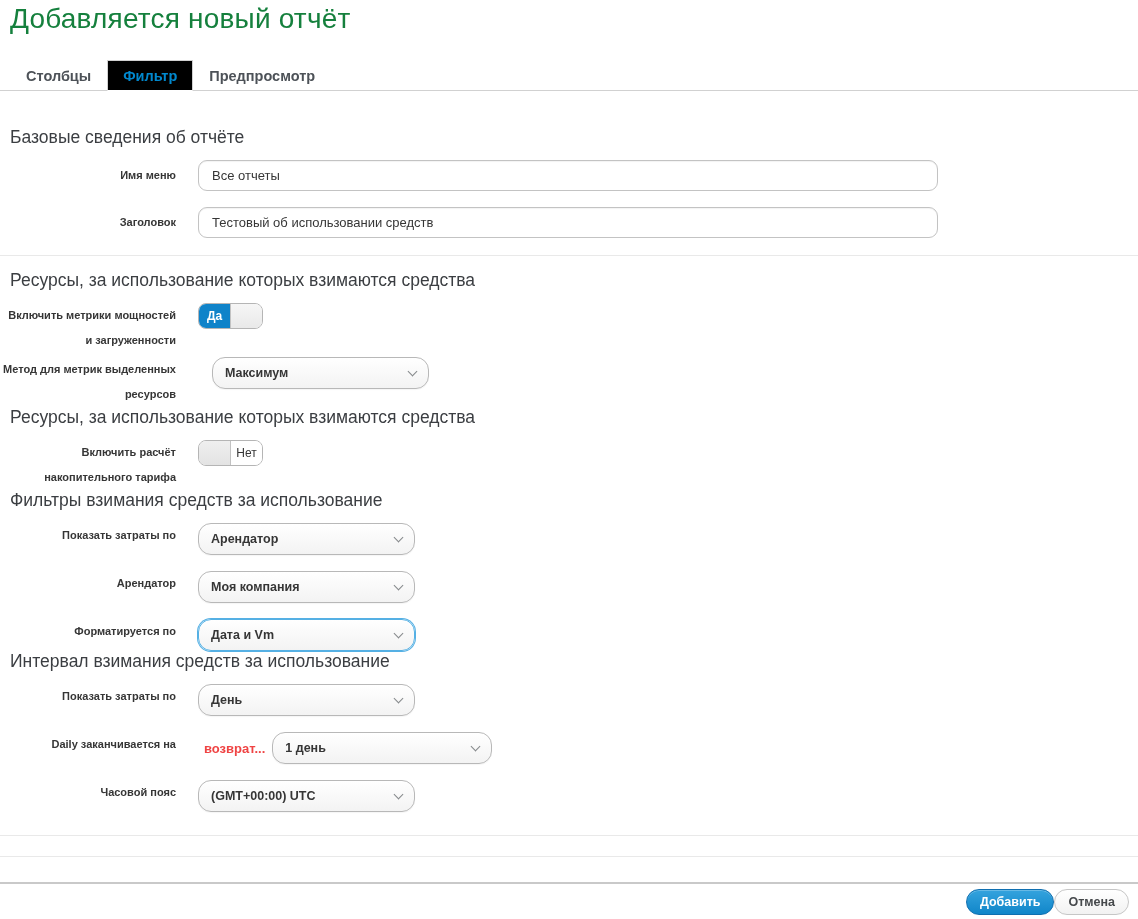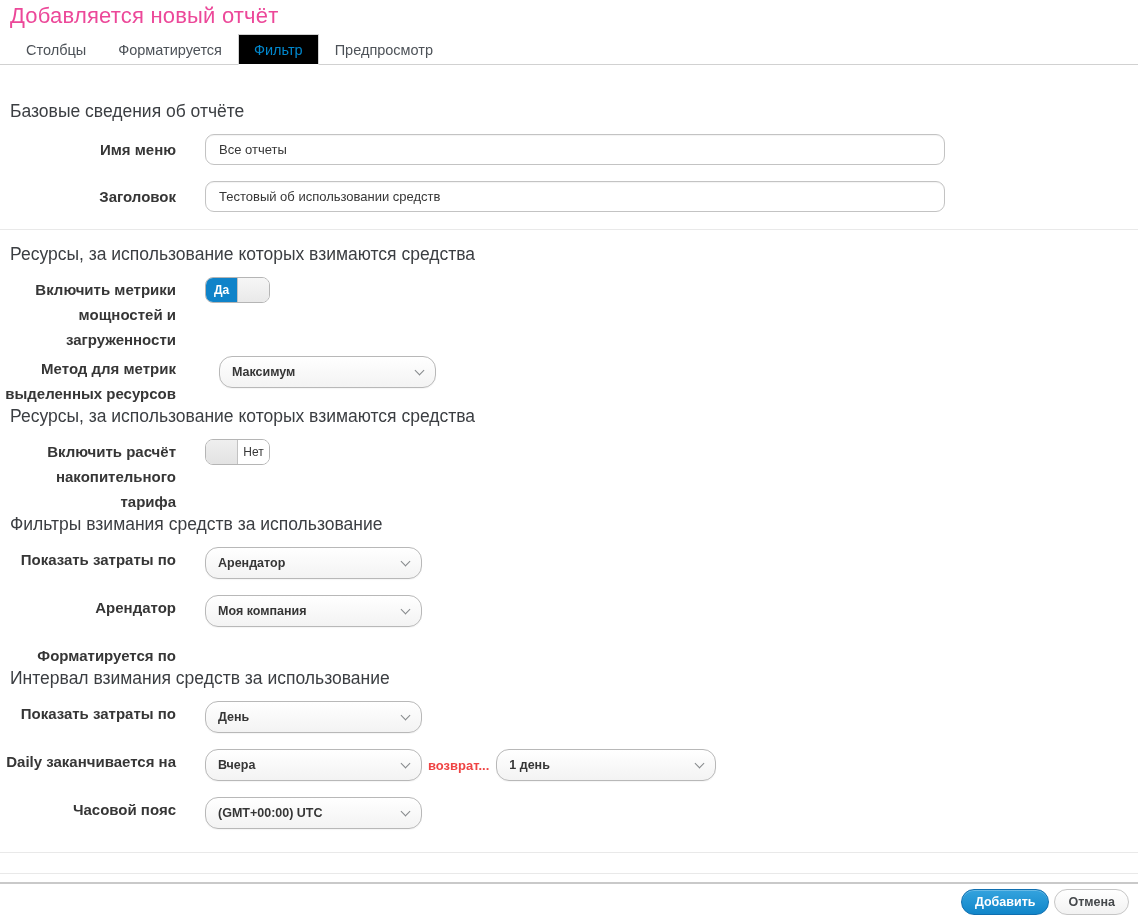--- a/index.html
+++ b/index.html
@@ -5,50 +5,50 @@
   * { box-sizing: border-box; margin: 0; padding: 0; }
   html, body { background: #fff; }
   body {
     width: 1138px; height: 919px;
     font-family: "Liberation Sans", "DejaVu Sans", sans-serif;
     color: #363636; overflow: hidden; position: relative;
   }
 
   
   h1.page-title {
-    font-size: 22px; font-weight: 400; color: #ec4899;
-    margin: 3px 0 4px 10px; letter-spacing: 0.2px;
-  }
-
-  
-  .tabbar { display: flex; align-items: flex-end; border-bottom: 1px solid #d1d1d1; padding-left: 10px; height: 32px; }
+    font-size: 28px; font-weight: 400; color: #15803d;
+    margin: 3px 0 24px 10px; letter-spacing: 0.2px;
+  }
+
+  
+  .tabbar { display: flex; align-items: flex-end; border-bottom: 1px solid #d1d1d1; padding-left: 10px; height: 32px; font-weight: bold; }
   .tab {
     padding: 7px 15px 6px 15px; font-size: 14.5px; color: #4d5258;
     cursor: pointer; border: 1px solid transparent; margin-bottom: -1px; background: transparent;
   }
   .tab.active {
     color: #0088ce; background: #000000;
     border: 1px solid #d1d1d1; border-bottom: 1px solid #fff;
   }
 
   
   h2.section-heading {
     font-size: 17.5px; font-weight: 400; color: #3b3e42;
     margin: 0 0 12px 10px;
   }
   .first-heading { margin-top: 36px !important; }
 
   
   .form-row { display: flex; align-items: flex-start; margin-bottom: 16px; }
   .form-label {
     width: 186px; min-width: 186px; text-align: right; padding-right: 10px;
-    font-size: 15px; font-weight: 700; color: #363636; line-height: 25px;
+    font-size: 11px; font-weight: 700; color: #363636; line-height: 25px;
   }
   .form-label.tall { line-height: 31px; }
-  .ctrl { margin-left: 19px; display: flex; align-items: center; }
+  .ctrl { margin-left: 12px; display: flex; align-items: center; }
 
   
   .text-input {
     width: 740px; height: 31px; border: 1px solid #c3c3c3; border-radius: 9px;
     padding: 0 13px; font-size: 13px; color: #363636;
     font-family: "Liberation Sans", sans-serif; outline: none;
     box-shadow: inset 0 1px 1px rgba(0,0,0,0.05);
   }
 
   
@@ -83,21 +83,21 @@
   hr.divider { border: 0; border-top: 1px solid #e9e9e9; }
   .div-1 { margin-top: 17px; margin-bottom: 14px; }
   .div-2 { margin-top: 23px; }
   .div-3 { margin-top: 20px; }
 
   
   .footer {
     position: absolute; left: 0; right: 0; bottom: 0; height: 37px;
     border-top: 2px solid #c9c9c9; background: #fff;
     display: flex; align-items: center; justify-content: flex-end;
-    padding: 0 9px; gap: 5px;
+    padding: 0 9px; 
   }
   .btn {
     height: 26px; padding: 0 13px; border-radius: 13px; font-size: 12.5px;
     font-weight: 700; cursor: pointer; font-family: "Liberation Sans", sans-serif;
   }
   .btn-primary {
     background: linear-gradient(#34a3de, #1186c9);
     border: 1px solid #0f6fb0; color: #fff;
     box-shadow: inset 0 1px 0 rgba(255,255,255,0.25);
   }
@@ -113,21 +113,20 @@
   .row-toggle2 { margin-bottom: 0; }
   .row-last { margin-bottom: 0; }
 </style>
 </head>
 <body>
 
 <h1 class="page-title">Добавляется новый отчёт</h1>
 
 <div class="tabbar">
   <div class="tab">Столбцы</div>
-  <div class="tab">Форматируется</div>
   <div class="tab active">Фильтр</div>
   <div class="tab">Предпросмотр</div>
 </div>
 
 <h2 class="section-heading first-heading">Базовые сведения об отчёте</h2>
 
 <div class="form-row">
   <div class="form-label tall">Имя меню</div>
   <div class="ctrl">
     <input class="text-input" type="text" value="Все отчеты" style="">
@@ -194,41 +193,43 @@
   <div class="ctrl">
     <div class="select-btn">
       <span>Моя компания</span>
       <span class="chevron"></span>
     </div>
   </div>
 </div>
 
 <div class="form-row row-last">
   <div class="form-label">Форматируется по</div>
+  <div class="ctrl">
+    <div class="select-btn focused">
+      <span>Дата и Vm</span>
+      <span class="chevron"></span>
+    </div>
+  </div>
 </div>
 
 <h2 class="section-heading mt-sec5">Интервал взимания средств за использование</h2>
 
 <div class="form-row">
   <div class="form-label">Показать затраты по</div>
   <div class="ctrl">
     <div class="select-btn">
       <span>День</span>
       <span class="chevron"></span>
     </div>
   </div>
 </div>
 
 <div class="form-row">
   <div class="form-label">Daily заканчивается на</div>
   <div class="ctrl">
-    <div class="select-btn">
-      <span>Вчера</span>
-      <span class="chevron"></span>
-    </div>
     <span class="mid-label">возврат...</span>
     <div class="select-btn wide">
       <span>1 день</span>
       <span class="chevron"></span>
     </div>
   </div>
 </div>
 
 <div class="form-row row-last">
   <div class="form-label">Часовой пояс</div>

